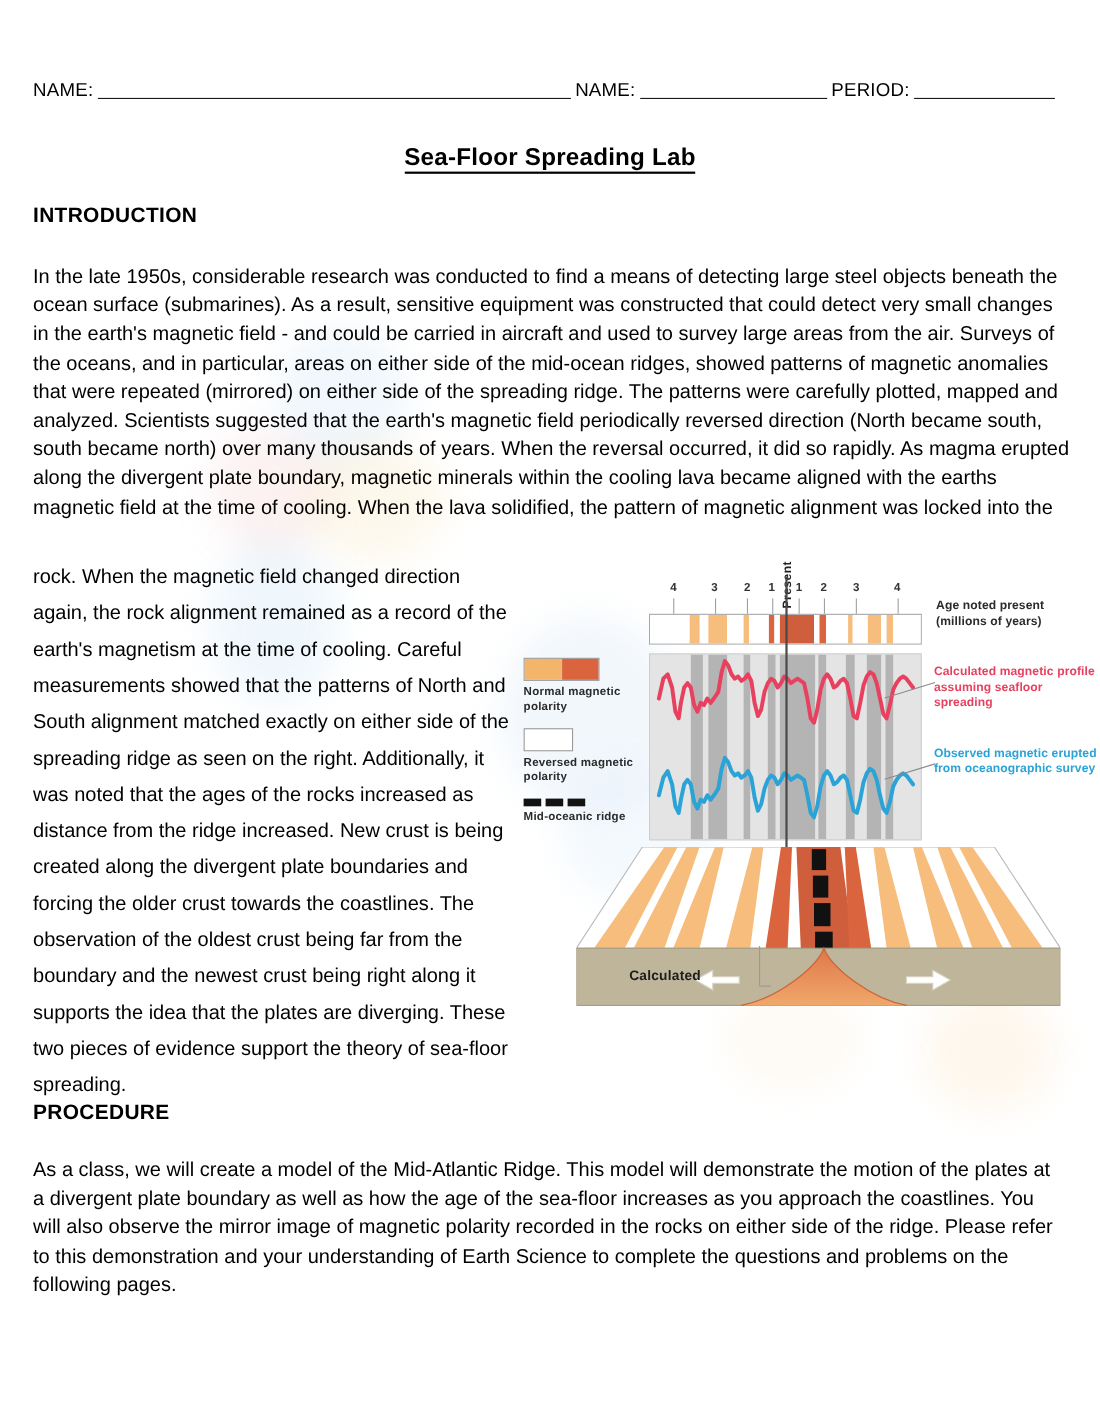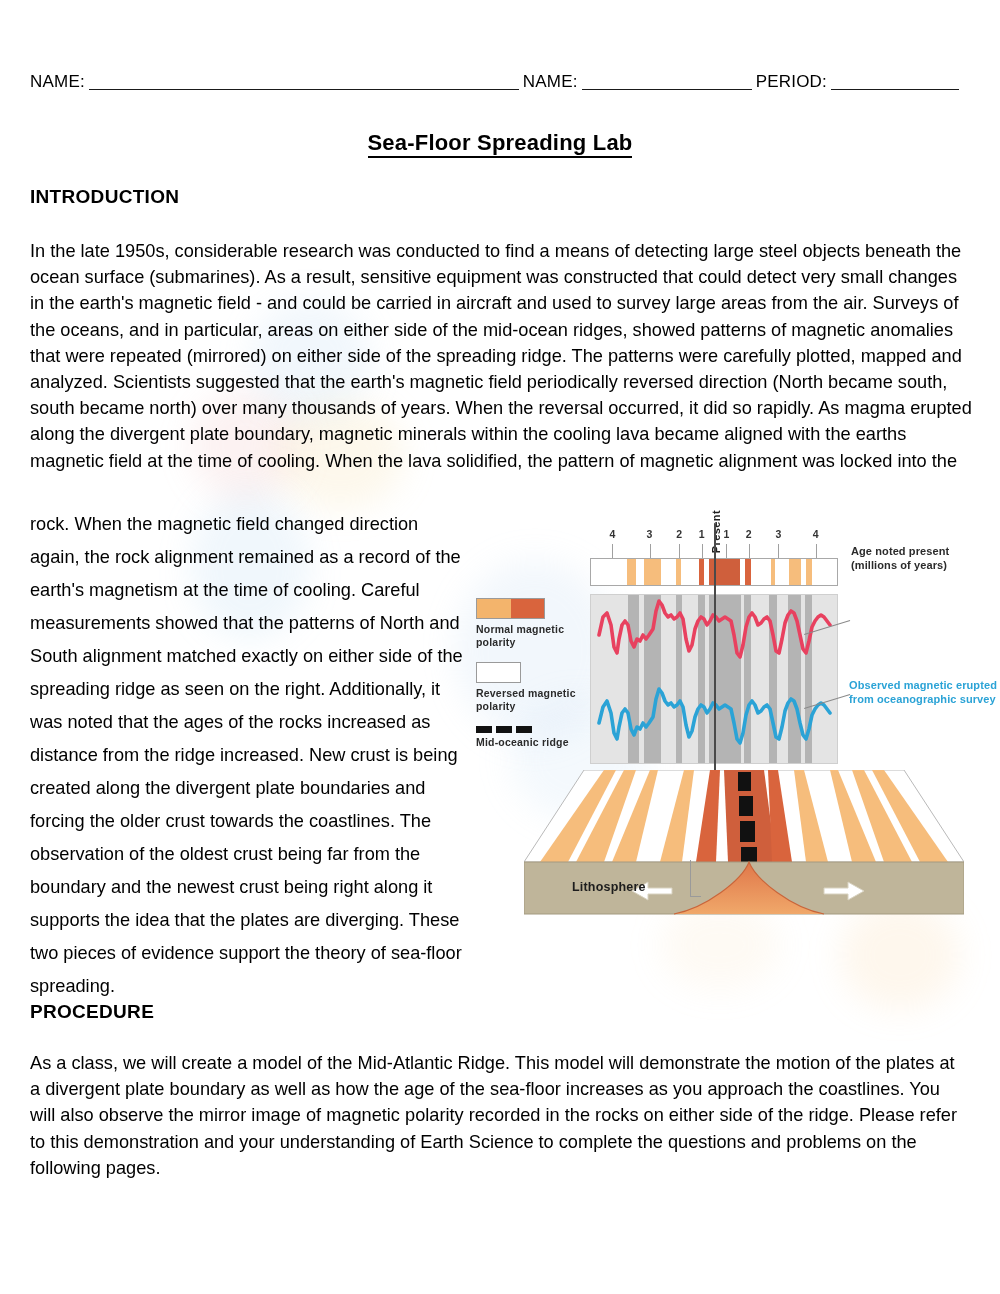--- a/index.html
+++ b/index.html
@@ -399,20 +399,21 @@
         <polyline id="curve-calculated" fill="none" stroke="#e8415f" stroke-width="3.6" stroke-linejoin="round" stroke-linecap="round" points="8,40 12,22 16,18 20,30 23,52 26,58 28,44 31,30 34,26 37,30 40,46 43,52 46,44 49,46 52,40 55,44 58,40 62,34 65,16 68,6 71,10 74,18 77,22 80,20 83,24 86,22 89,18 92,24 95,44 98,56 101,50 104,34 107,26 110,22 113,24 116,30 119,26 122,20 125,22 128,26 131,24 134,22 137,24 140,26 143,40 146,58 149,62 152,50 155,32 158,22 161,18 164,22 167,30 170,28 173,24 176,22 179,26 182,40 185,56 188,58 191,44 194,28 197,20 200,16 203,18 206,26 209,40 212,54 215,58 218,46 221,32 224,26 227,22 230,20 233,22 236,26 239,30"></polyline>
         <polyline id="curve-observed" fill="none" stroke="#2ba3d6" stroke-width="3.6" stroke-linejoin="round" stroke-linecap="round" points="8,128 12,112 16,106 20,118 23,138 26,144 28,132 31,118 34,114 37,118 40,134 43,140 46,132 49,134 52,128 55,132 58,128 62,122 65,104 68,94 71,98 74,106 77,110 80,108 83,112 86,110 89,106 92,112 95,130 98,142 101,136 104,122 107,114 110,110 113,112 116,118 119,114 122,108 125,110 128,114 131,112 134,110 137,112 140,114 143,128 146,144 149,148 152,138 155,120 158,110 161,106 164,110 167,118 170,116 173,112 176,110 179,114 182,128 185,142 188,144 191,132 194,116 197,108 200,104 203,106 206,114 209,128 212,140 215,144 218,134 221,120 224,114 227,110 230,108 233,110 236,114 239,118"></polyline>
       </svg>
     </div>
 
     <div class="present-line"></div>
 
     <div class="leader" style="left:338px;top:126px;width:48px;transform:rotate(-17deg);"></div>
     <div class="leader" style="left:338px;top:200px;width:48px;transform:rotate(-17deg);"></div>
 
+    <div class="callout red">Calculated magnetic profile assuming seafloor spreading</div>
     <div class="callout blue">Observed magnetic erupted from oceanographic survey</div>
 
     <div class="block">
       <svg width="440" height="148" viewBox="0 0 440 148">
         <defs>
           <linearGradient id="magmaGrad" x1="0" y1="1" x2="0" y2="0">
             <stop offset="0%" stop-color="#f0a86a"></stop>
             <stop offset="100%" stop-color="#e0774a"></stop>
           </linearGradient>
         </defs>
@@ -445,21 +446,21 @@
         <path d="M225,92 C232,110 268,138 300,144 L150,144 C182,138 218,110 225,92 Z" fill="url(#magmaGrad)"></path>
         <path d="M150,144 C182,138 218,110 225,92 C232,110 268,138 300,144" fill="none" stroke="#c9653a" stroke-width="1.1"></path>
 
         <g>
           <polygon points="148,118 124,118 124,112 108,121 124,130 124,124 148,124" fill="#ffffff" stroke="#d8d2c0" stroke-width="1"></polygon>
         </g>
         <g>
           <polygon points="300,118 324,118 324,112 340,121 324,130 324,124 300,124" fill="#ffffff" stroke="#d8d2c0" stroke-width="1"></polygon>
         </g>
       </svg>
-      <div class="lith-label">Lithosphere</div>
+      <div class="lith-label">Calculated</div>
     </div>
 
     <div class="zone-leader-v"></div>
     <div class="zone-leader-h"></div>
   </div>
 
   <div class="section-head" id="procedure-heading">PROCEDURE</div>
 
   <div class="body-proc">As a class, we will create a model of the Mid-Atlantic Ridge.  This model will demonstrate the motion of the plates at a divergent plate boundary as well as how the age of the sea-floor increases as you approach the coastlines.  You will also observe the mirror image of magnetic polarity recorded in the rocks on either side of the ridge.  Please refer to this demonstration and your understanding of Earth Science to complete the questions and problems on the following pages.</div>
 

